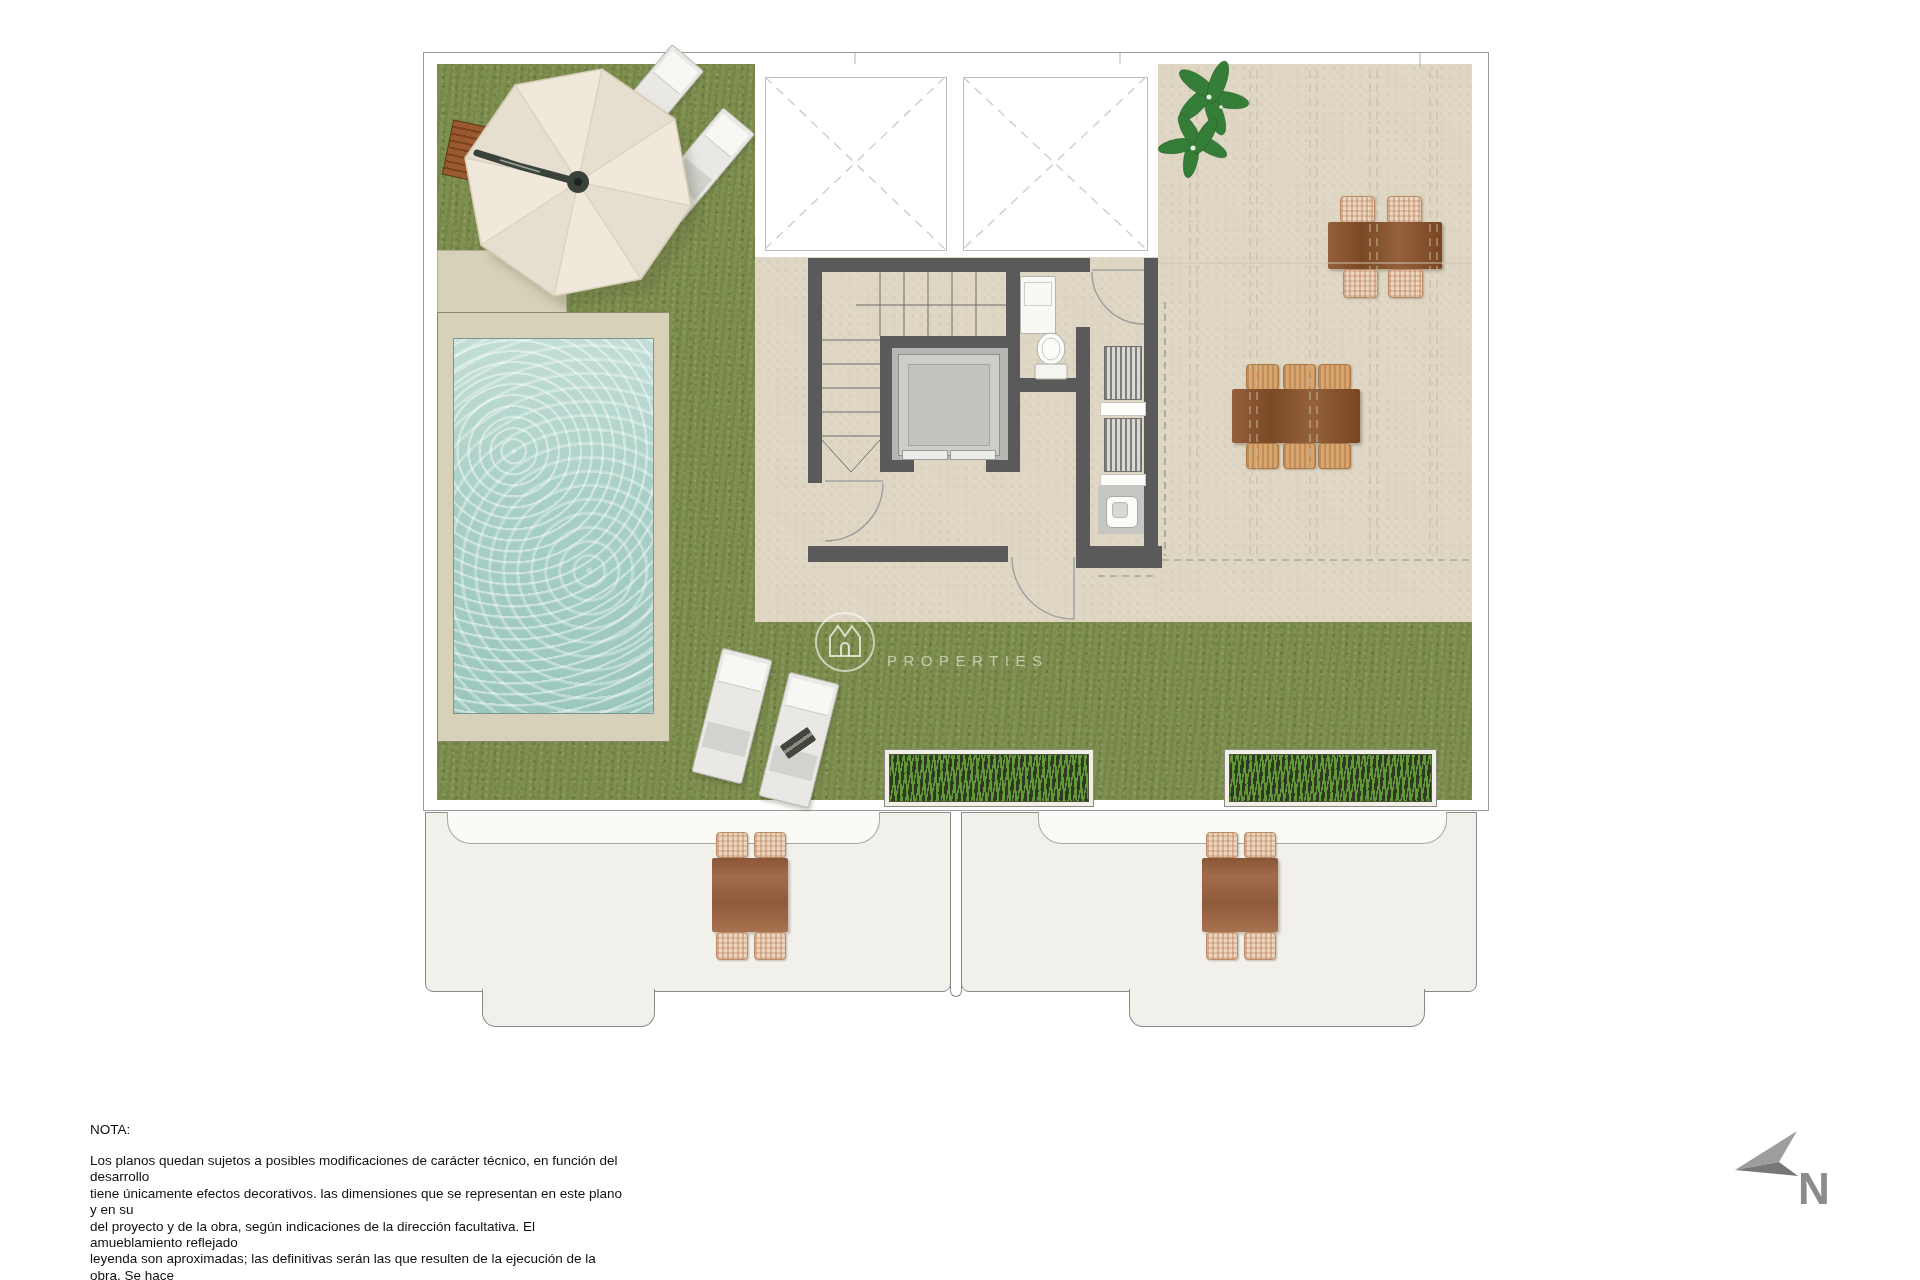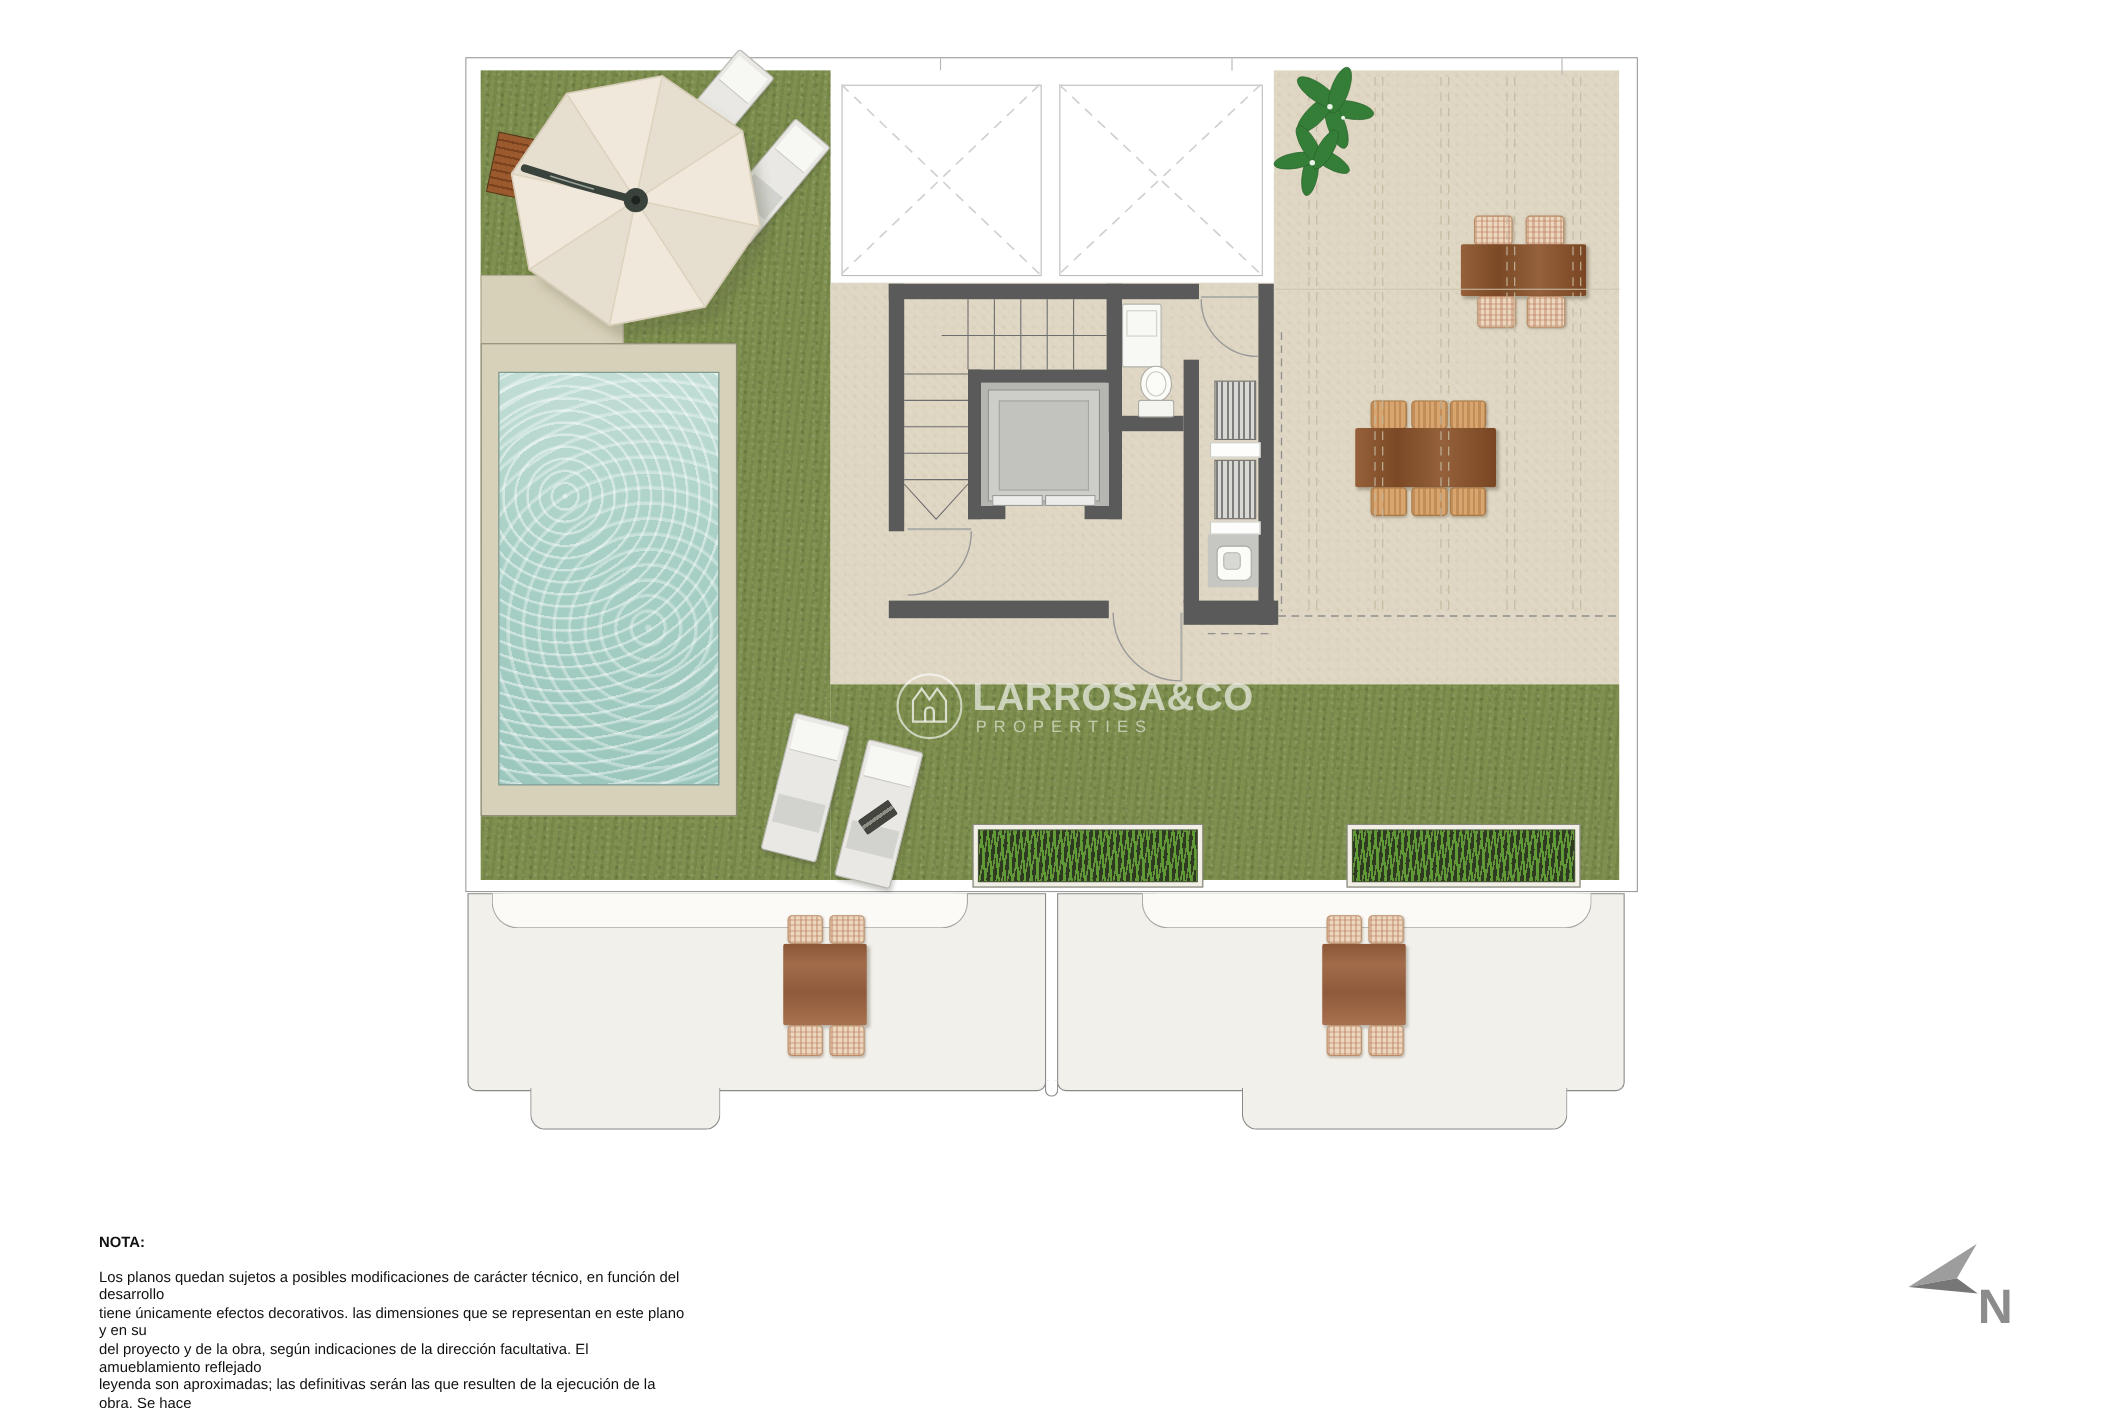--- a/index.html
+++ b/index.html
@@ -76,21 +76,21 @@
   
   .room{background:var(--lower_floor,#f2f0ea);border:1px solid #8a8a8a;border-radius:0 0 8px 8px;}
   .awning-band{background:#fbfaf7;border:1px solid #a8a8a3;border-top:none;border-radius:0 0 24px 24px;}
   .notch{background:var(--lower_floor,#f2f0ea);border:1px solid #8a8a8a;border-top:none;border-radius:0 0 14px 14px;}
   .notch-cover{background:var(--lower_floor,#f2f0ea);}
   .divider-u{background:#fff;border:1px solid #8a8a8a;border-top:none;border-radius:0 0 8px 8px;}
   
   .watermark-circle{border:2.5px solid rgba(255,255,255,.62);border-radius:50%;}
   .wm-brand{color:rgba(255,255,255,.62);font-size:35px;font-weight:bold;letter-spacing:.5px;}
   .wm-tagline{color:rgba(255,255,255,.55);font-size:15px;letter-spacing:6.5px;}
-  .note-heading{font-size:13.5px;font-weight:bold;color:#101010;}
+  .note-heading{font-size:13.5px;font-weight:normal;color:#101010;}
   .note-line{font-size:13.5px;line-height:16.4px;color:#101010;}
   .plan-title{font-size:43px;color:var(--ink,#1f1f1f);letter-spacing:.3px;}
   .north-n{font-size:44px;font-weight:bold;color:var(--compass,#8c8c8c);}
   svg{display:block;}
 </style>
 </head>
 <body>
 
 <div class="canvas">
 
@@ -316,21 +316,20 @@
       <polygon points="1735,1170 1779,1162 1798,1176" fill="#777777"></polygon>
     </g>
   </svg>
 
   <div class="abs watermark-circle" style="left:815px;top:612px;width:56px;height:56px;">
     <svg width="56" height="56" viewBox="-28 -28 56 56">
       <path d="M-15,14 L-15,-5 L-7,-16 L0,-6 L7,-16 L15,-5 L15,14 Z" fill="none" stroke="rgba(255,255,255,.72)" stroke-width="2"></path>
       <path d="M-4,14 V5 A4,4 0 0 1 4,5 V14" fill="none" stroke="rgba(255,255,255,.72)" stroke-width="2"></path>
     </svg>
   </div>
-  <div class="abs wm-brand" style="left:884px;top:614px;">LARROSA&amp;CO</div>
   <div class="abs wm-tagline" style="left:887px;top:652px;">PROPERTIES</div>
 
   <div class="abs note-heading" style="left:90px;top:1122px;">NOTA:</div>
   <div class="abs" style="left:90px;top:1153px;width:540px;">
     <div class="note-line">Los planos quedan sujetos a posibles modificaciones de carácter técnico, en función del desarrollo</div>
     <div class="note-line">tiene únicamente efectos decorativos. las dimensiones que se representan en este plano y en su</div>
     <div class="note-line">del proyecto y de la obra, según indicaciones de la dirección facultativa. El amueblamiento reflejado</div>
     <div class="note-line">leyenda son aproximadas; las definitivas serán las que resulten de la ejecución de la obra. Se hace</div>
 
   </div>

